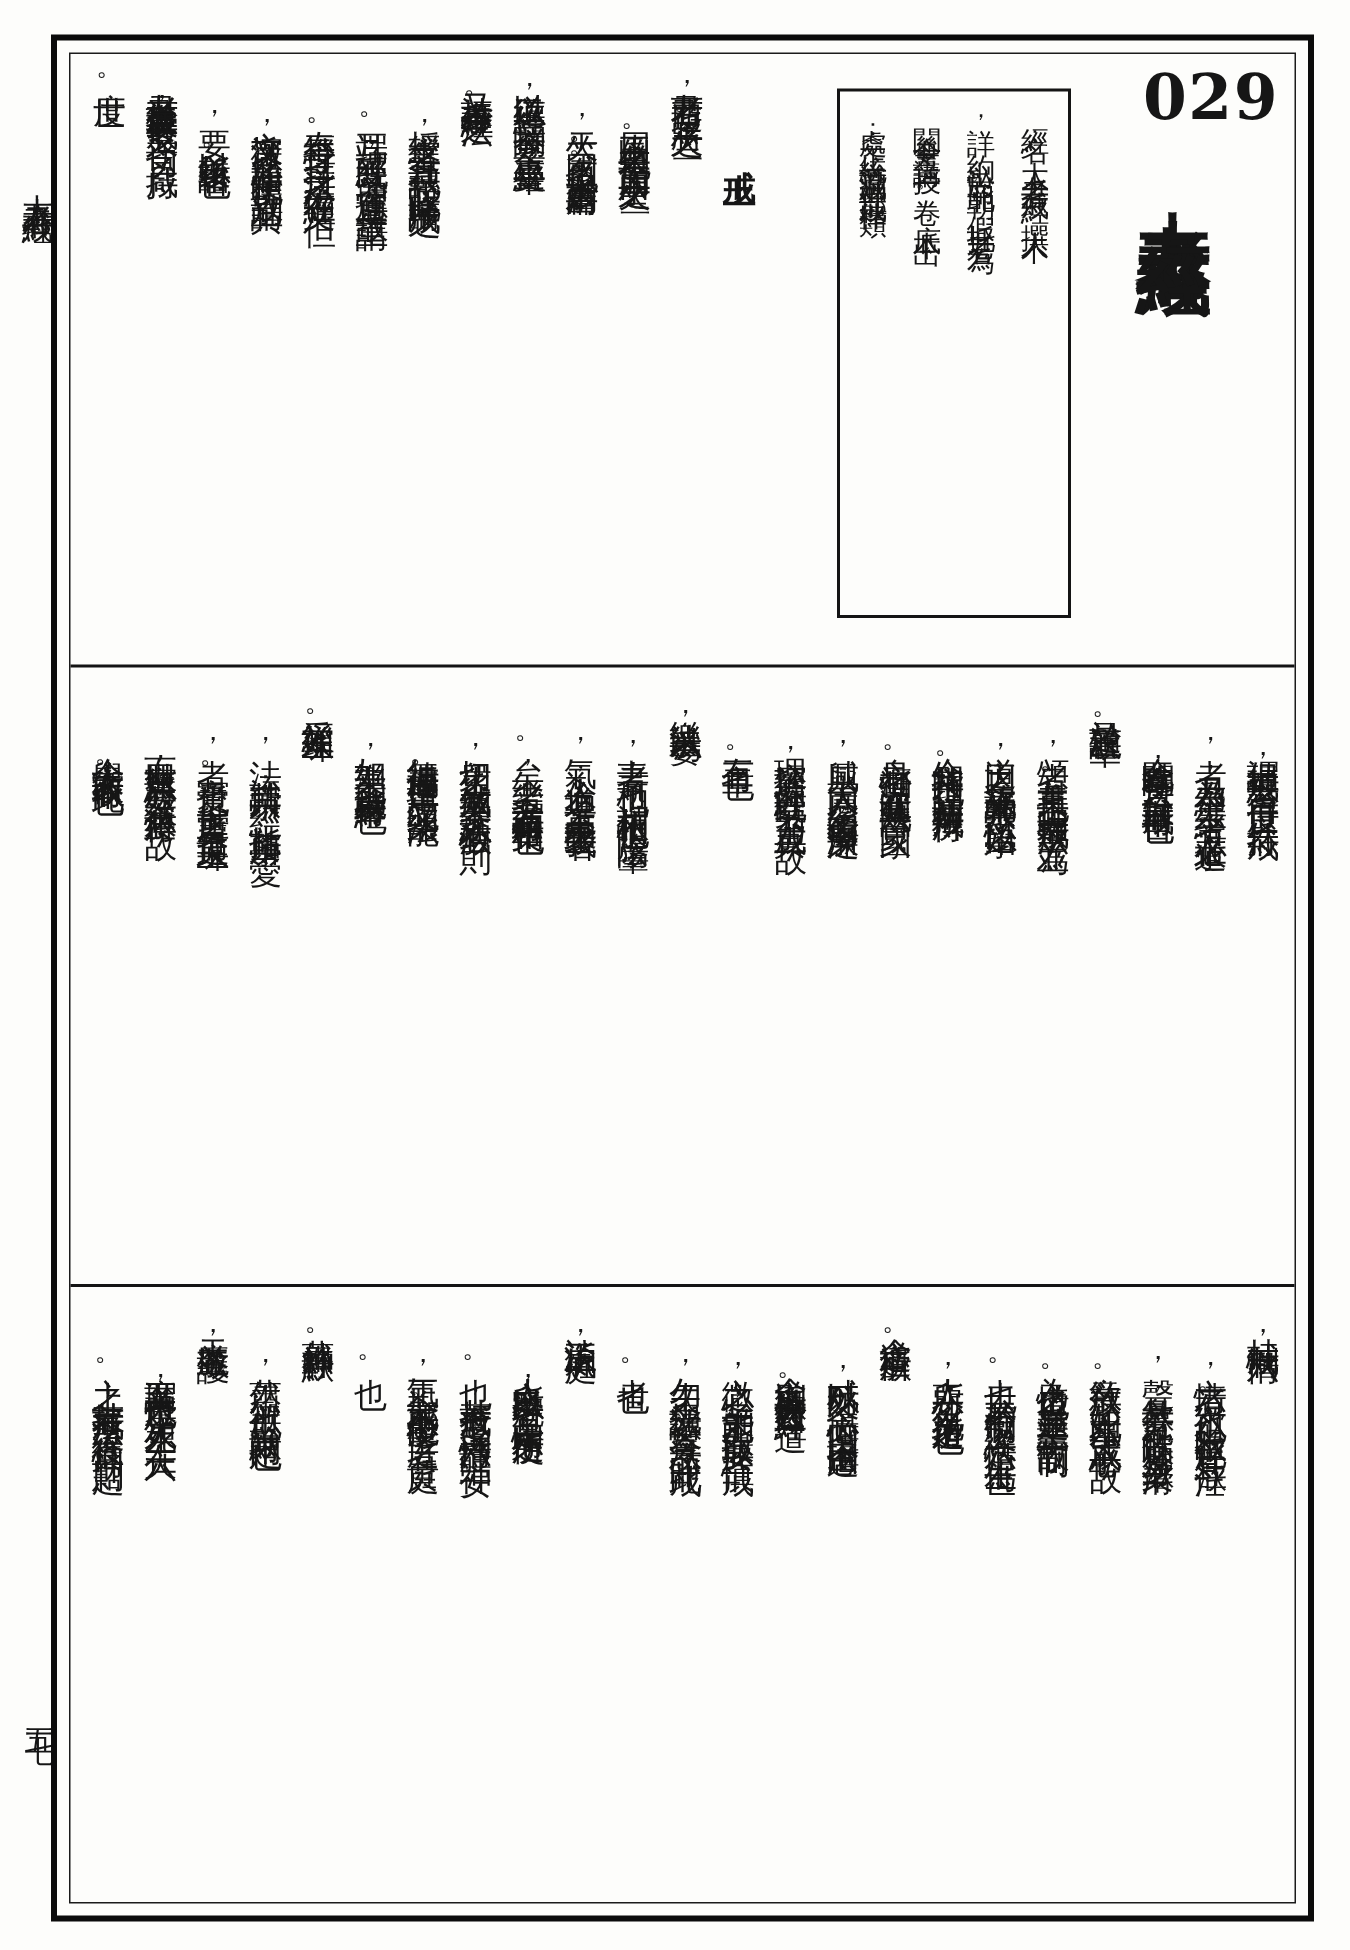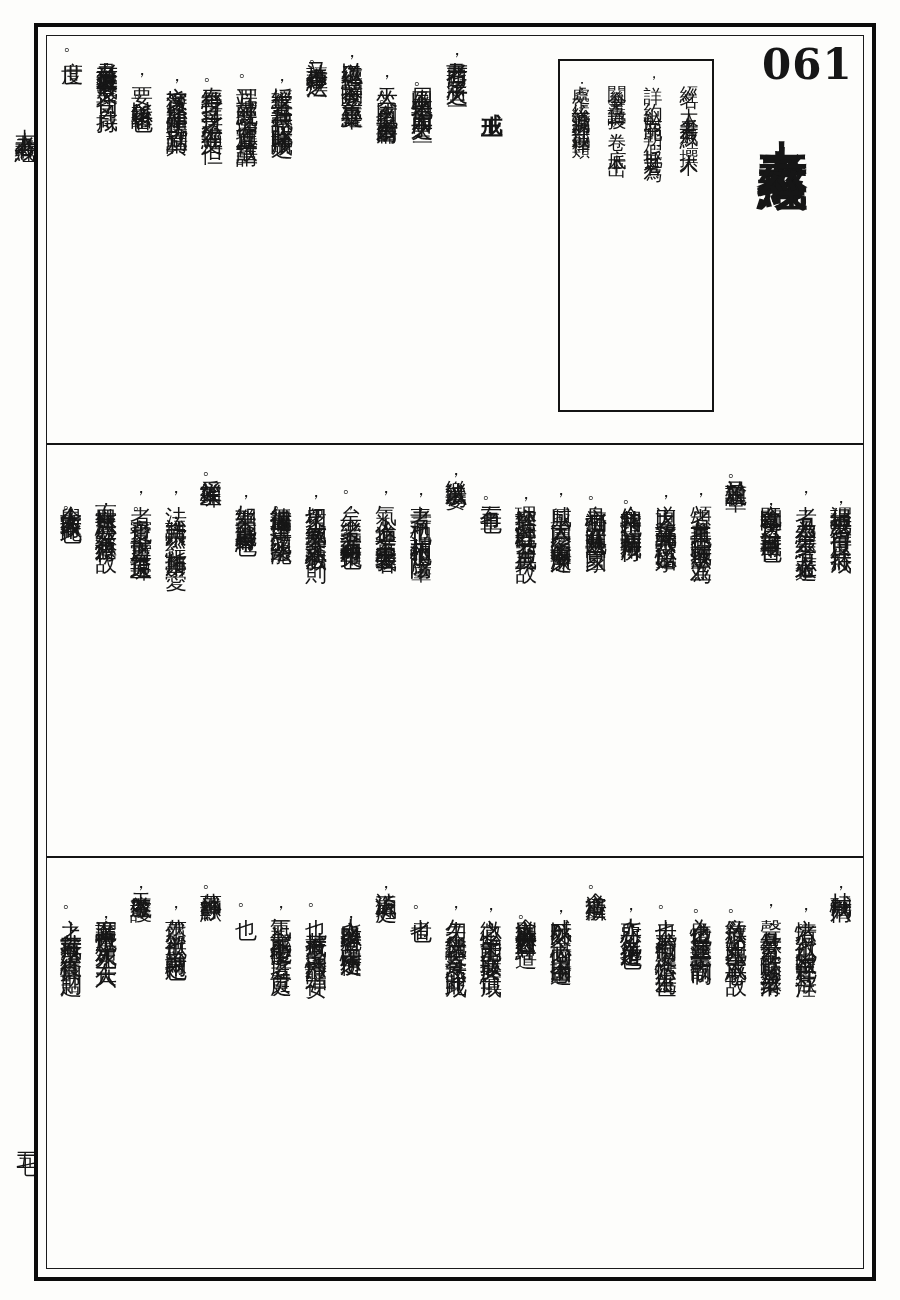--- a/index.html
+++ b/index.html
@@ -74,21 +74,21 @@
 
 <div class="margin-title vtext">太上老君戒經</div>
 
 <div class="page-number vtext">五七一</div>
 
 <div class="frame-outer">
   <div class="frame-inner">
 
     <div class="band band1">
       <div class="title-block">
-        <div class="serial">061</div>
+        <div class="serial">029</div>
         <div class="big-title vtext">太上老君戒經</div>
       </div>
       <div class="info-box">
         <div class="box-cols vtext">
             <div class="box-col">經名<span class="p">：</span>太上老君戒經<span class="p">。</span>撰人不</div>
             <div class="box-col">詳<span class="p">，</span>約出於南北朝<span class="p">。</span>假托老君為</div>
             <div class="box-col">關令尹喜講授<span class="p">。</span>一卷<span class="p">。</span>底本出</div>
             <div class="box-col">處<span class="p">：</span><span class="p">《</span>正統道藏<span class="p">》</span>洞神部戒律類<span class="p">。</span></div>
           </div>
       </div>

